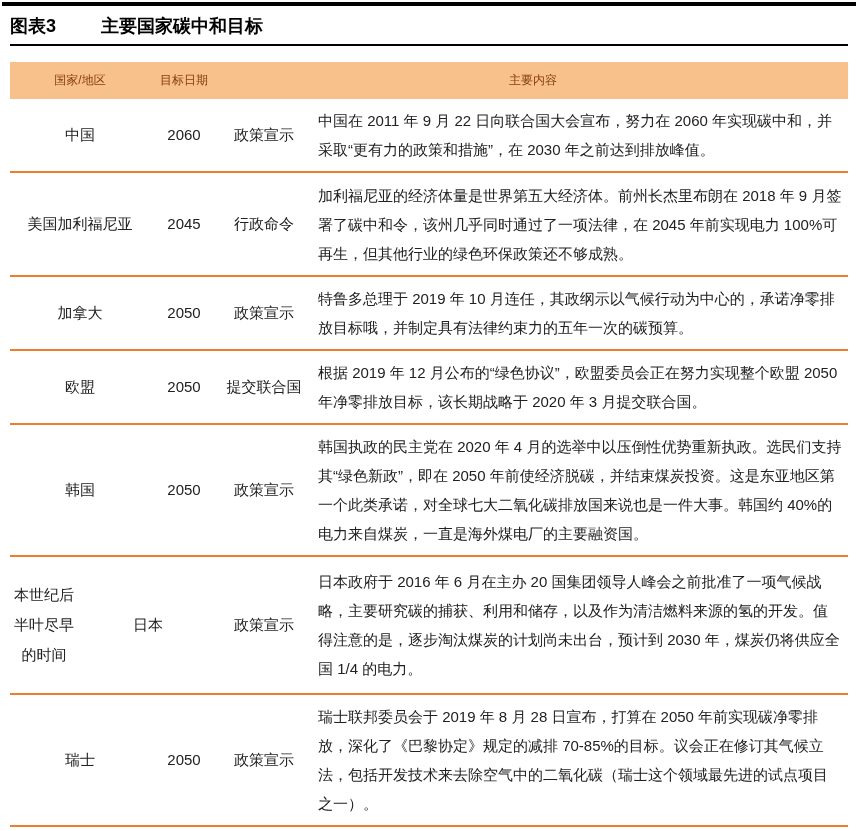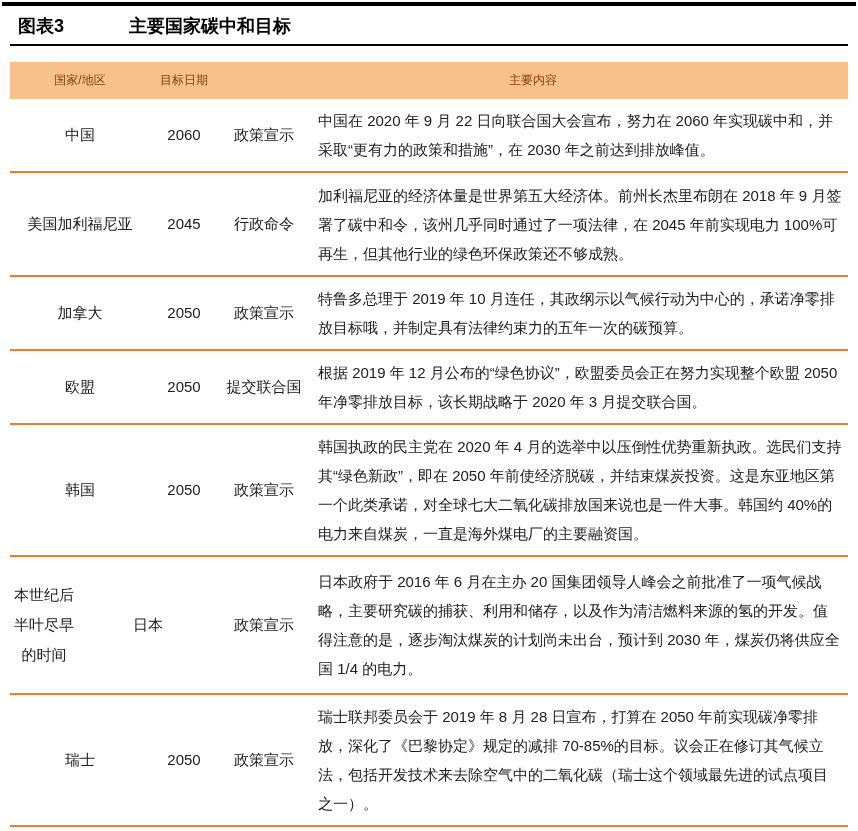--- a/index.html
+++ b/index.html
@@ -5,23 +5,23 @@
   * { box-sizing: border-box; }
   html, body { margin: 0; padding: 0; }
   body {
     width: 858px; height: 831px;
     background: #ffffff;
     font-family: "Liberation Sans", sans-serif;
     color: #212121;
     overflow: hidden;
   }
   .top-rule { height: 4px; background: #000; margin: 2px 2px 0 2px; }
-  .title-row { display: flex; align-items: baseline; padding: 8px 10px 6px 18px; }
+  .title-row { display: flex; align-items: baseline; padding: 8px 10px 6px 10px; }
   .figure-label { font-size: 18px; font-weight: bold; color: #000; }
-  .figure-title { font-size: 18px; font-weight: bold; color: #000; margin-left: 65px; }
+  .figure-title { font-size: 18px; font-weight: bold; color: #000; margin-left: 45px; }
   .title-rule { height: 2px; background: #000; margin: 0 10px; }
 
   .table { margin: 16px 10px 0 10px; }
   .thead { display: flex; background: #F8C18C; height: 37px; }
   .th {
     color: #843C0C; font-size: 12px;
     display: flex; align-items: center; justify-content: center;
     text-align: center;
   }
   .col-region { width: 140px; flex: none; }
@@ -65,21 +65,21 @@
     <div class="th col-region">国家/地区</div>
     <div class="th col-date">目标日期</div>
     <div class="th col-content">主要内容</div>
   </div>
 
   <div class="tbody">
     <div class="trow">
       <div class="td col-region">中国</div>
       <div class="td col-date">2060</div>
       <div class="td col-nature">政策宣示</div>
-      <div class="td td-content col-content">中国在 2020 年 9 月 22 日向联合国大会宣布，努力在 2060 年实现碳中和，并采取“更有力的政策和措施”，在 2030 年之前达到排放峰值。</div>
+      <div class="td td-content col-content">中国在 2011 年 9 月 22 日向联合国大会宣布，努力在 2060 年实现碳中和，并采取“更有力的政策和措施”，在 2030 年之前达到排放峰值。</div>
     </div>
     <div class="trow">
       <div class="td col-region">美国加利福尼亚</div>
       <div class="td col-date">2045</div>
       <div class="td col-nature">行政命令</div>
       <div class="td td-content col-content">加利福尼亚的经济体量是世界第五大经济体。前州长杰里布朗在 2018 年 9 月签署了碳中和令，该州几乎同时通过了一项法律，在 2045 年前实现电力 100%可再生，但其他行业的绿色环保政策还不够成熟。</div>
     </div>
     <div class="trow">
       <div class="td col-region">加拿大</div>
       <div class="td col-date">2050</div>

